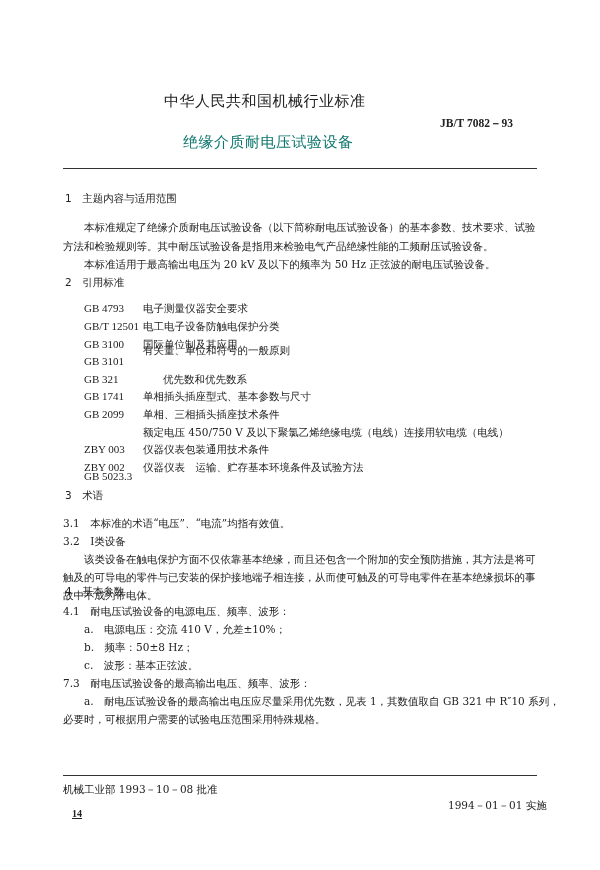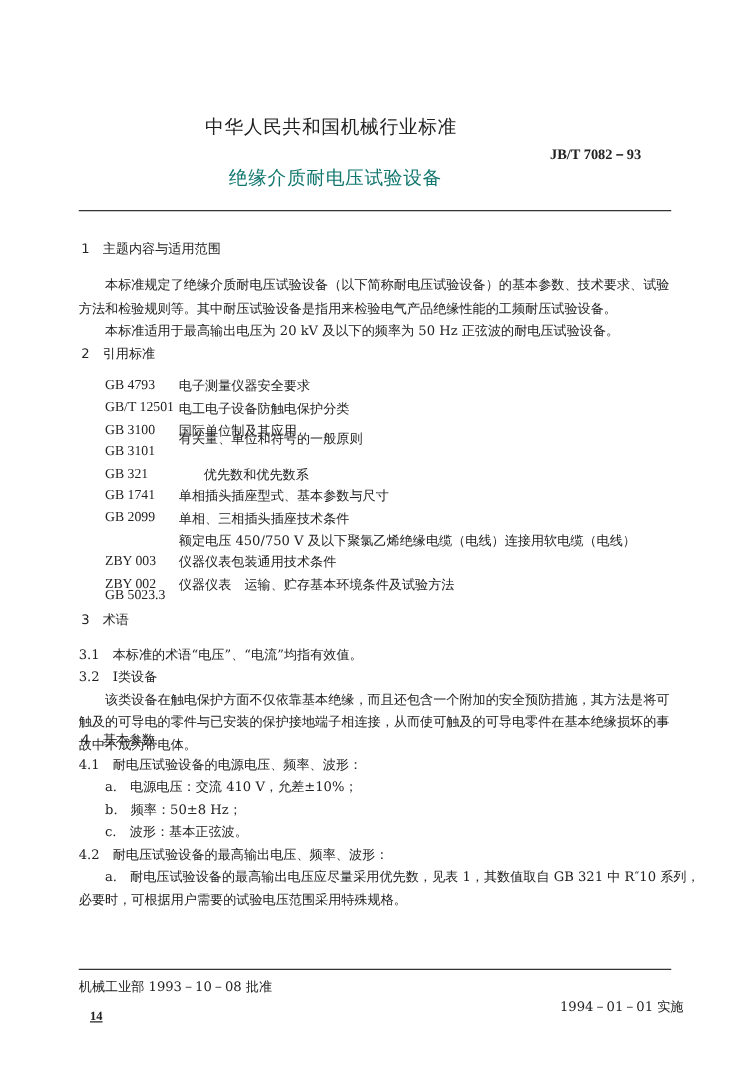--- a/index.html
+++ b/index.html
@@ -77,21 +77,21 @@
   <div class="abs p" style="left:63px; top:535px;">3.2　Ⅰ类设备</div>
   <div class="abs p" style="left:84px; top:553px;">该类设备在触电保护方面不仅依靠基本绝缘，而且还包含一个附加的安全预防措施，其方法是将可</div>
   <div class="abs p" style="left:63px; top:571px;">触及的可导电的零件与已安装的保护接地端子相连接，从而使可触及的可导电零件在基本绝缘损坏的事</div>
   <div class="abs p" style="left:63px; top:589px;">故中不成为带电体。</div>
 
   <div class="abs sec" style="left:65px; top:583px; top:585px;">4　基本参数</div>
   <div class="abs p" style="left:63px; top:605px;">4.1　耐电压试验设备的电源电压、频率、波形：</div>
   <div class="abs p" style="left:84px; top:623px;">a.　电源电压：交流 410 V，允差±10%；</div>
   <div class="abs p" style="left:84px; top:641px;">b.　频率：50±8 Hz；</div>
   <div class="abs p" style="left:84px; top:659px;">c.　波形：基本正弦波。</div>
-  <div class="abs p" style="left:63px; top:677px;">4.2　耐电压试验设备的最高输出电压、频率、波形：</div>
+  <div class="abs p" style="left:63px; top:677px;">7.3　耐电压试验设备的最高输出电压、频率、波形：</div>
   <div class="abs p" style="left:84px; top:695px;">a.　耐电压试验设备的最高输出电压应尽量采用优先数，见表 1，其数值取自 GB 321 中 R″10 系列，</div>
   <div class="abs p" style="left:63px; top:713px;">必要时，可根据用户需要的试验电压范围采用特殊规格。</div>
 
   <div class="rule bottom"></div>
 
   <div class="abs footer" style="left:63px; top:783px;">机械工业部 1993－10－08 批准</div>
   <div class="abs footer" style="left:448px; top:783px;margin-top:16px;">1994－01－01 实施</div>
   <div class="abs pageno" style="left:72px; top:808px;text-decoration:underline;">14</div>
 
 </div>

